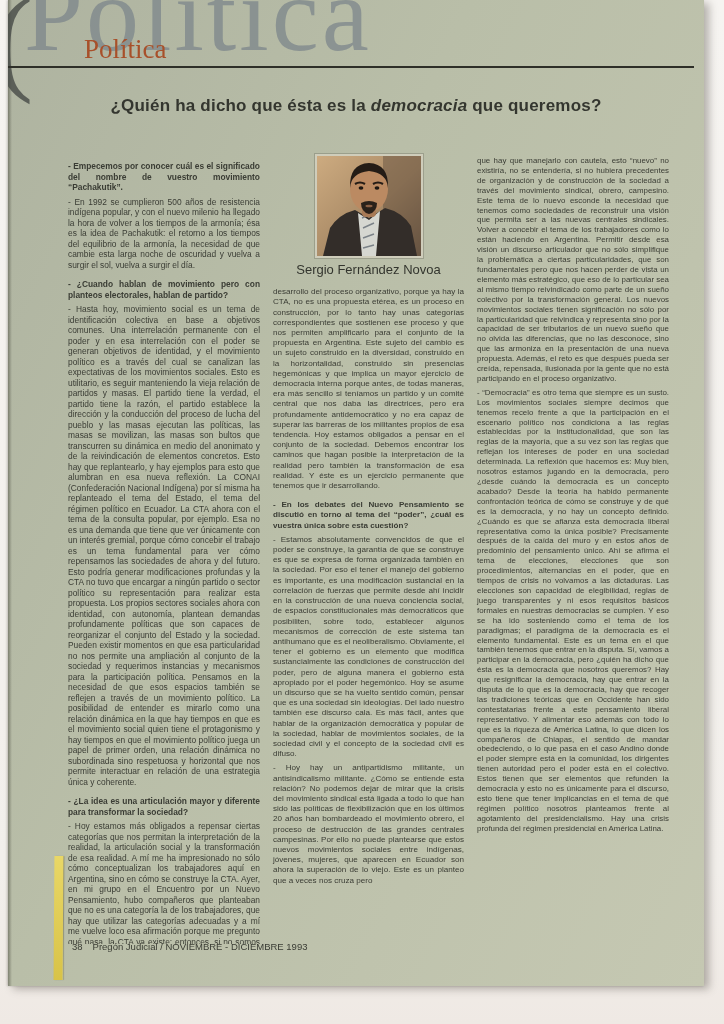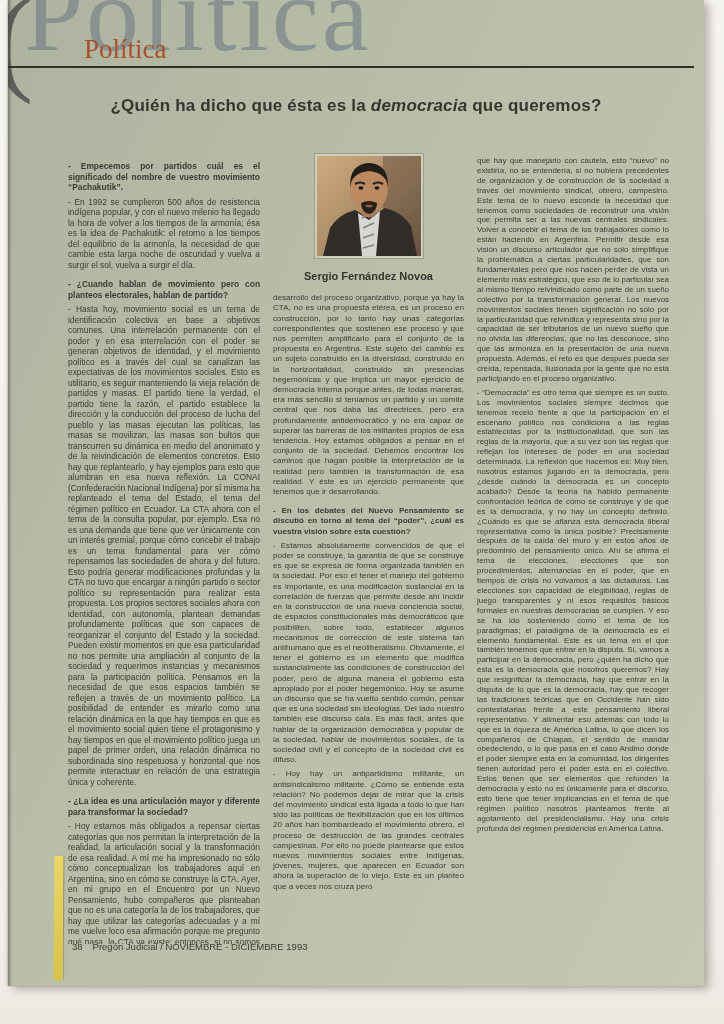--- a/index.html
+++ b/index.html
@@ -49,21 +49,21 @@
   .col3 { left:465px; width:200px; height:736px; font-size:7.9px; line-height:9.9px; }
   .block { margin:4px; }
   .question { font-weight:bold; margin-top:9px; }
   
   figure.portrait { margin:2px auto 12px; width:150px; text-align:center; }
   .photo {
     width:104px; height:100px; margin:0 auto;
     border:2px solid #cfcdbb; box-shadow:0 0 0 1px rgba(90,90,75,0.3);
   }
   .photo svg { display:block; }
-  figcaption { margin-top:13px; font-size:11px; font-weight:bold; color:#33352e; }
+  figcaption { margin-top:7px; font-size:13px; font-weight:normal; color:#33352e; }
   
   .footer {
     position:absolute; left:64px; top:941px; font-size:9.5px; color:#3a3c34;
   }
   .footer .pagenum { margin-right:10px; }
   .yellow-strip {
     position:absolute; left:46px; top:856px; width:9px; height:124px;
     background:linear-gradient(180deg,#e9d766,#d8c348); transform:rotate(0.4deg);
     box-shadow:1px 0 1px rgba(80,75,40,0.4);
   }
@@ -77,21 +77,21 @@
   <div>
     <div class="paren-artifact">(</div>
     <div class="watermark">Política</div>
     <div class="section-label">Política</div>
     <div class="rule"></div>
   </div>
 
   <h1 class="title"><span>¿Quién ha dicho que ésta es la </span><em>democracia</em><span> que queremos?</span></h1>
 
   <div class="col col1">
-      <p class="block question">- Empecemos por partidos cuál es el significado del nombre de vuestro movimiento “Pachakutik”.</p>
+      <p class="block question">- Empecemos por conocer cuál es el significado del nombre de vuestro movimiento “Pachakutik”.</p>
       <p class="block answer">- En 1992 se cumplieron 500 años de resistencia indígena popular, y con el nuevo milenio ha llegado la hora de volver a los tiempos de la armonía; ésa es la idea de Pachakutik: el retorno a los tiempos del equilibrio de la armonía, la necesidad de que cambie esta larga noche de oscuridad y vuelva a surgir el sol, vuelva a surgir el día.</p>
       <p class="block question">- ¿Cuando hablan de movimiento pero con planteos electorales, hablan de partido?</p>
       <p class="block answer">- Hasta hoy, movimiento social es un tema de identificación colectiva en base a objetivos comunes. Una interrelación permanente con el poder y en esa interrelación con el poder se generan objetivos de identidad, y el movimiento político es a través del cual se canalizan las expectativas de los movimientos sociales. Esto es utilitario, es seguir manteniendo la vieja relación de partidos y masas. El partido tiene la verdad, el partido tiene la razón, el partido establece la dirección y la conducción del proceso de lucha del pueblo y las masas ejecutan las políticas, las masas se movilizan, las masas son bultos que transcurren su dinámica en medio del anonimato y de la reivindicación de elementos concretos. Esto hay que replantearlo, y hay ejemplos para esto que alumbran en esa nueva reflexión. La CONAI (Confederación Nacional Indígena) por sí misma ha replanteado el tema del Estado, el tema del régimen político en Ecuador. La CTA ahora con el tema de la consulta popular, por ejemplo. Esa no es una demanda que tiene que ver únicamente con un interés gremial, porque cómo concebir el trabajo es un tema fundamental para ver cómo repensamos las sociedades de ahora y del futuro. Esto podría generar modificaciones profundas y la CTA no tuvo que encargar a ningún partido o sector político su representación para realizar esta propuesta. Los propios sectores sociales ahora con identidad, con autonomía, plantean demandas profundamente políticas que son capaces de reorganizar el conjunto del Estado y la sociedad. Pueden existir momentos en que esa particularidad no nos permite una ampliación al conjunto de la sociedad y requerimos instancias y mecanismos para la participación política. Pensamos en la necesidad de que esos espacios también se reflejen a través de un movimiento político. La posibilidad de entender es mirarlo como una relación dinámica en la que hay tiempos en que es el movimiento social quien tiene el protagonismo y hay tiempos en que el movimiento político juega un papel de primer orden, una relación dinámica no subordinada sino respetuosa y horizontal que nos permite interactuar en relación de una estrategia única y coherente.</p>
       <p class="block question">- ¿La idea es una articulación mayor y diferente para transformar la sociedad?</p>
       <p class="block answer">- Hoy estamos más obligados a repensar ciertas categorías que nos permitan la interpretación de la realidad, la articulación social y la transformación de esa realidad. A mí me ha impresionado no sólo cómo conceptualizan los trabajadores aquí en Argentina, sino en cómo se construye la CTA. Ayer, en mi grupo en el Encuentro por un Nuevo Pensamiento, hubo compañeros que planteaban que no es una categoría la de los trabajadores, que hay que utilizar las categorías adecuadas y a mí me vuelve loco esa afirmación porque me pregunto qué pasa, la CTA ya existe; entonces, si no somos capaces de construir una interpretación teórica que sostenga nuestra práctica, no hemos entendido el rol que le toca cumplir a las Ciencias Sociales frente al</p>
     </div>
 
   <div class="col col2">
     <figure class="portrait">
       <div class="photo">
@@ -116,21 +116,21 @@
           <ellipse cx="44" cy="32" rx="2.4" ry="1.7" fill="#1d1713"></ellipse>
           <ellipse cx="60" cy="32" rx="2.4" ry="1.7" fill="#1d1713"></ellipse>
           <path d="M44,47 Q52,43 60,47 Q60,56 52,58 Q44,56 44,47 Z" fill="#2a211a"></path>
           <ellipse cx="52" cy="50" rx="3.6" ry="1.3" fill="#8a5f44"></ellipse>
         </svg>
       </div>
       <figcaption>Sergio Fernández Novoa</figcaption>
     </figure>
     <div>
         <p class="block continuation">desarrollo del proceso organizativo, porque ya hay la CTA, no es una propuesta etérea, es un proceso en construcción, por lo tanto hay unas categorías correspondientes que sostienen ese proceso y que nos permiten amplificarlo para el conjunto de la propuesta en Argentina. Este sujeto del cambio es un sujeto construido en la diversidad, construido en la horizontalidad, construido sin presencias hegemónicas y que implica un mayor ejercicio de democracia interna porque antes, de todas maneras, era más sencillo si teníamos un partido y un comité central que nos daba las directrices, pero era profundamente antidemocrático y no era capaz de superar las barreras de los militantes propios de esa tendencia. Hoy estamos obligados a pensar en el conjunto de la sociedad. Debemos encontrar los caminos que hagan posible la interpretación de la realidad pero también la transformación de esa realidad. Y éste es un ejercicio permanente que tenemos que ir desarrollando.</p>
-        <p class="block question">- En los debates del Nuevo Pensamiento se discutió en torno al tema del “poder”, ¿cuál es vuestra visión sobre esta cuestión?</p>
+        <p class="block question">- En los debates del Nuevo Pensamiento se discutió en torno al tema del “poder”, ¿cuál es vuestra única sobre esta cuestión?</p>
         <p class="block answer">- Estamos absolutamente convencidos de que el poder se construye, la garantía de que se construye es que se expresa de forma organizada también en la sociedad. Por eso el tener el manejo del gobierno es importante, es una modificación sustancial en la correlación de fuerzas que permite desde ahí incidir en la construcción de una nueva conciencia social, de espacios constitucionales más democráticos que posibiliten, sobre todo, establecer algunos mecanismos de corrección de este sistema tan antihumano que es el neoliberalismo. Obviamente, el tener el gobierno es un elemento que modifica sustancialmente las condiciones de construcción del poder, pero de alguna manera el gobierno está apropiado por el poder hegemónico. Hoy se asume un discurso que se ha vuelto sentido común, pensar que es una sociedad sin ideologías. Del lado nuestro también ese discurso cala. Es más fácil, antes que hablar de la organización democrática y popular de la sociedad, hablar de movimientos sociales, de la sociedad civil y el concepto de la sociedad civil es difuso.</p>
         <p class="block answer">- Hoy hay un antipartidismo militante, un antisindicalismo militante. ¿Cómo se entiende esta relación? No podemos dejar de mirar que la crisis del movimiento sindical está ligada a todo lo que han sido las políticas de flexibilización que en los últimos 20 años han bombardeado el movimiento obrero, el proceso de destrucción de las grandes centrales campesinas. Por ello no puede plantearse que estos nuevos movimientos sociales entre indígenas, jóvenes, mujeres, que aparecen en Ecuador son ahora la superación de lo viejo. Este es un planteo que a veces nos cruza pero</p>
       </div>
   </div>
 
   <div class="col col3">
       <p class="block continuation">que hay que manejarlo con cautela, esto “nuevo” no existiría, no se entendería, si no hubiera precedentes de organización y de construcción de la sociedad a través del movimiento sindical, obrero, campesino. Este tema de lo nuevo esconde la necesidad que tenemos como sociedades de reconstruir una visión que permita ser a las nuevas centrales sindicales. Volver a concebir el tema de los trabajadores como lo están haciendo en Argentina. Permitir desde esa visión un discurso articulador que no sólo simplifique la problemática a ciertas particularidades, que son fundamentales pero que nos hacen perder de vista un elemento más estratégico, que eso de lo particular sea al mismo tiempo reivindicado como parte de un sueño colectivo por la transformación general. Los nuevos movimientos sociales tienen significación no sólo por la particularidad que reivindica y representa sino por la capacidad de ser tributarios de un nuevo sueño que no olvida las diferencias, que no las desconoce, sino que las armoniza en la presentación de una nueva propuesta. Además, el reto es que después pueda ser creída, repensada, ilusionada por la gente que no está participando en el proceso organizativo.</p>
       <p class="block answer">- “Democracia” es otro tema que siempre es un susto. Los movimientos sociales siempre decimos que tenemos recelo frente a que la participación en el escenario político nos condiciona a las reglas establecidas por la institucionalidad, que son las reglas de la mayoría, que a su vez son las reglas que reflejan los intereses de poder en una sociedad determinada. La reflexión que hacemos es: Muy bien, nosotros estamos jugando en la democracia, pero ¿desde cuándo la democracia es un concepto acabado? Desde la teoría ha habido permanente confrontación teórica de cómo se construye y de qué es la democracia, y no hay un concepto definido. ¿Cuándo es que se afianza esta democracia liberal representativa como la única posible? Precisamente después de la caída del muro y en estos años de predominio del pensamiento único. Ahí se afirma el tema de elecciones, elecciones que son procedimientos, alternancias en el poder, que en tiempos de crisis no volvamos a las dictaduras. Las elecciones son capacidad de elegibilidad, reglas de juego transparentes y ni esos requisitos básicos formales en nuestras democracias se cumplen. Y eso se ha ido sosteniendo como el tema de los paradigmas; el paradigma de la democracia es el elemento fundamental. Este es un tema en el que también tenemos que entrar en la disputa. Sí, vamos a participar en la democracia, pero ¿quién ha dicho que ésta es la democracia que nosotros queremos? Hay que resignificar la democracia, hay que entrar en la disputa de lo que es la democracia, hay que recoger las tradiciones teóricas que en Occidente han sido contestatarias frente a este pensamiento liberal representativo. Y alimentar eso además con todo lo que es la riqueza de América Latina, lo que dicen los compañeros de Chiapas, el sentido de mandar obedeciendo, o lo que pasa en el caso Andino donde el poder siempre está en la comunidad, los dirigentes tienen autoridad pero el poder está en el colectivo. Estos tienen que ser elementos que refunden la democracia y esto no es únicamente para el discurso, esto tiene que tener implicancias en el tema de qué régimen político nosotros planteamos frente al agotamiento del presidencialismo. Hay una crisis profunda del régimen presidencial en América Latina.</p>
     </div>
 

